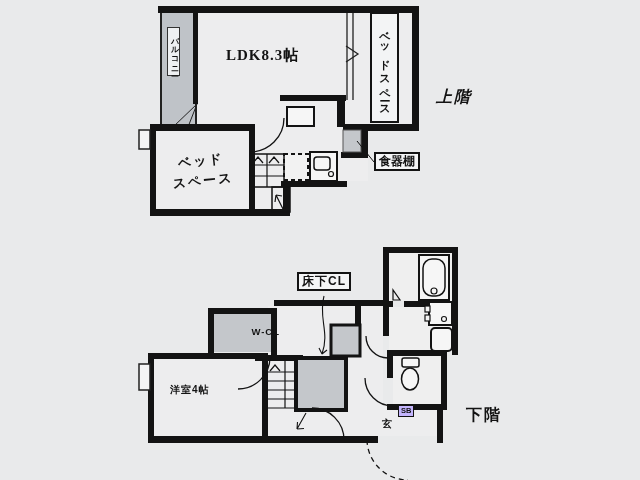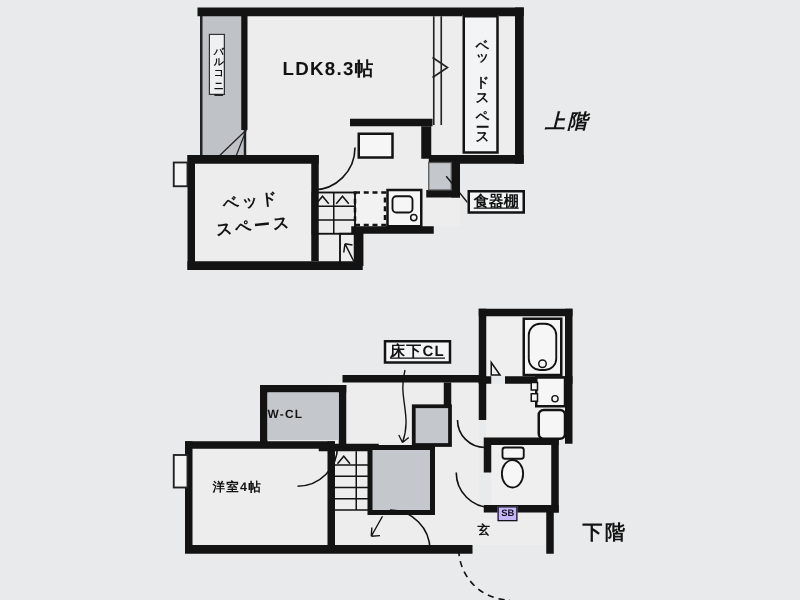--- a/index.html
+++ b/index.html
@@ -1,35 +1,35 @@
 <!DOCTYPE html>
 <html><head>
 <meta charset="utf-8">
 <style>
   html,body{margin:0;padding:0;}
   body{font-family:"Liberation Sans","DejaVu Sans",sans-serif;background:#e9eaeb;}
   #stage{position:relative;width:640px;height:480px;background:#e9eaeb;overflow:hidden;}
   #plan-svg{position:absolute;left:0;top:0;z-index:1;}
   .plan-label{position:absolute;z-index:2;color:#131313;font-weight:600;white-space:nowrap;}
-  .boxed{background:#f4f5f6;border:2px solid #131313;padding:0 3px;line-height:1.25;text-decoration:underline;}
+  .boxed{background:#f4f5f6;border:2px solid #131313;padding:0 3px;line-height:1.25;}
   .vertical{writing-mode:vertical-rl;text-orientation:mixed;}
   .balcony-label{left:167px;top:27px;font-size:8px;font-weight:600;background:#eef0f2;
      border:1px solid #333;padding:3px 0;letter-spacing:1px;}
-  .ldk-label{left:226px;top:46px;font-size:15px;letter-spacing:1px;}
+  .ldk-label{left:226px;top:46px;font-size:15px;letter-spacing:1px;font-family:Liberation Serif, serif;}
   .bedspace-right{left:370px;top:12px;width:29px;height:111px;border:2px solid #131313;
      background:#f3f4f5;display:flex;align-items:center;justify-content:center;
      font-size:11px;letter-spacing:2px;box-sizing:border-box;}
   .bedspace-left{left:157px;top:151px;width:90px;text-align:center;font-size:13px;
      letter-spacing:2px;line-height:1.55;transform:rotate(-6deg);}
   .section-label{font-size:16px;letter-spacing:2px;}
   .joukai{left:436px;top:87px;font-style:italic;}
-  .gekai{left:466px;top:416px;}
+  .gekai{left:466px;top:405px;}
   .cupboard{left:374px;top:152px;font-size:12px;}
-  .underfloor{left:297px;top:272px;font-size:12px;letter-spacing:1px;margin-left:10px;}
-  .wcl{left:214px;top:326px;width:66px;text-align:left;font-size:9.5px;letter-spacing:1px;}
+  .underfloor{left:297px;top:272px;font-size:12px;letter-spacing:1px;}
+  .wcl{left:214px;top:326px;width:66px;text-align:right;font-size:9.5px;letter-spacing:1px;}
   .youshitsu{left:170px;top:383px;font-size:10px;letter-spacing:1px;}
   .sb{left:398px;top:405px;font-size:7.5px;border:1.5px solid #131313;background:#c4b5fd;
      padding:0 2px;line-height:1.3;}
   .gen{left:382px;top:417px;font-size:10px;}
 </style>
 </head>
 <body>
 
 <div id="stage">
 

